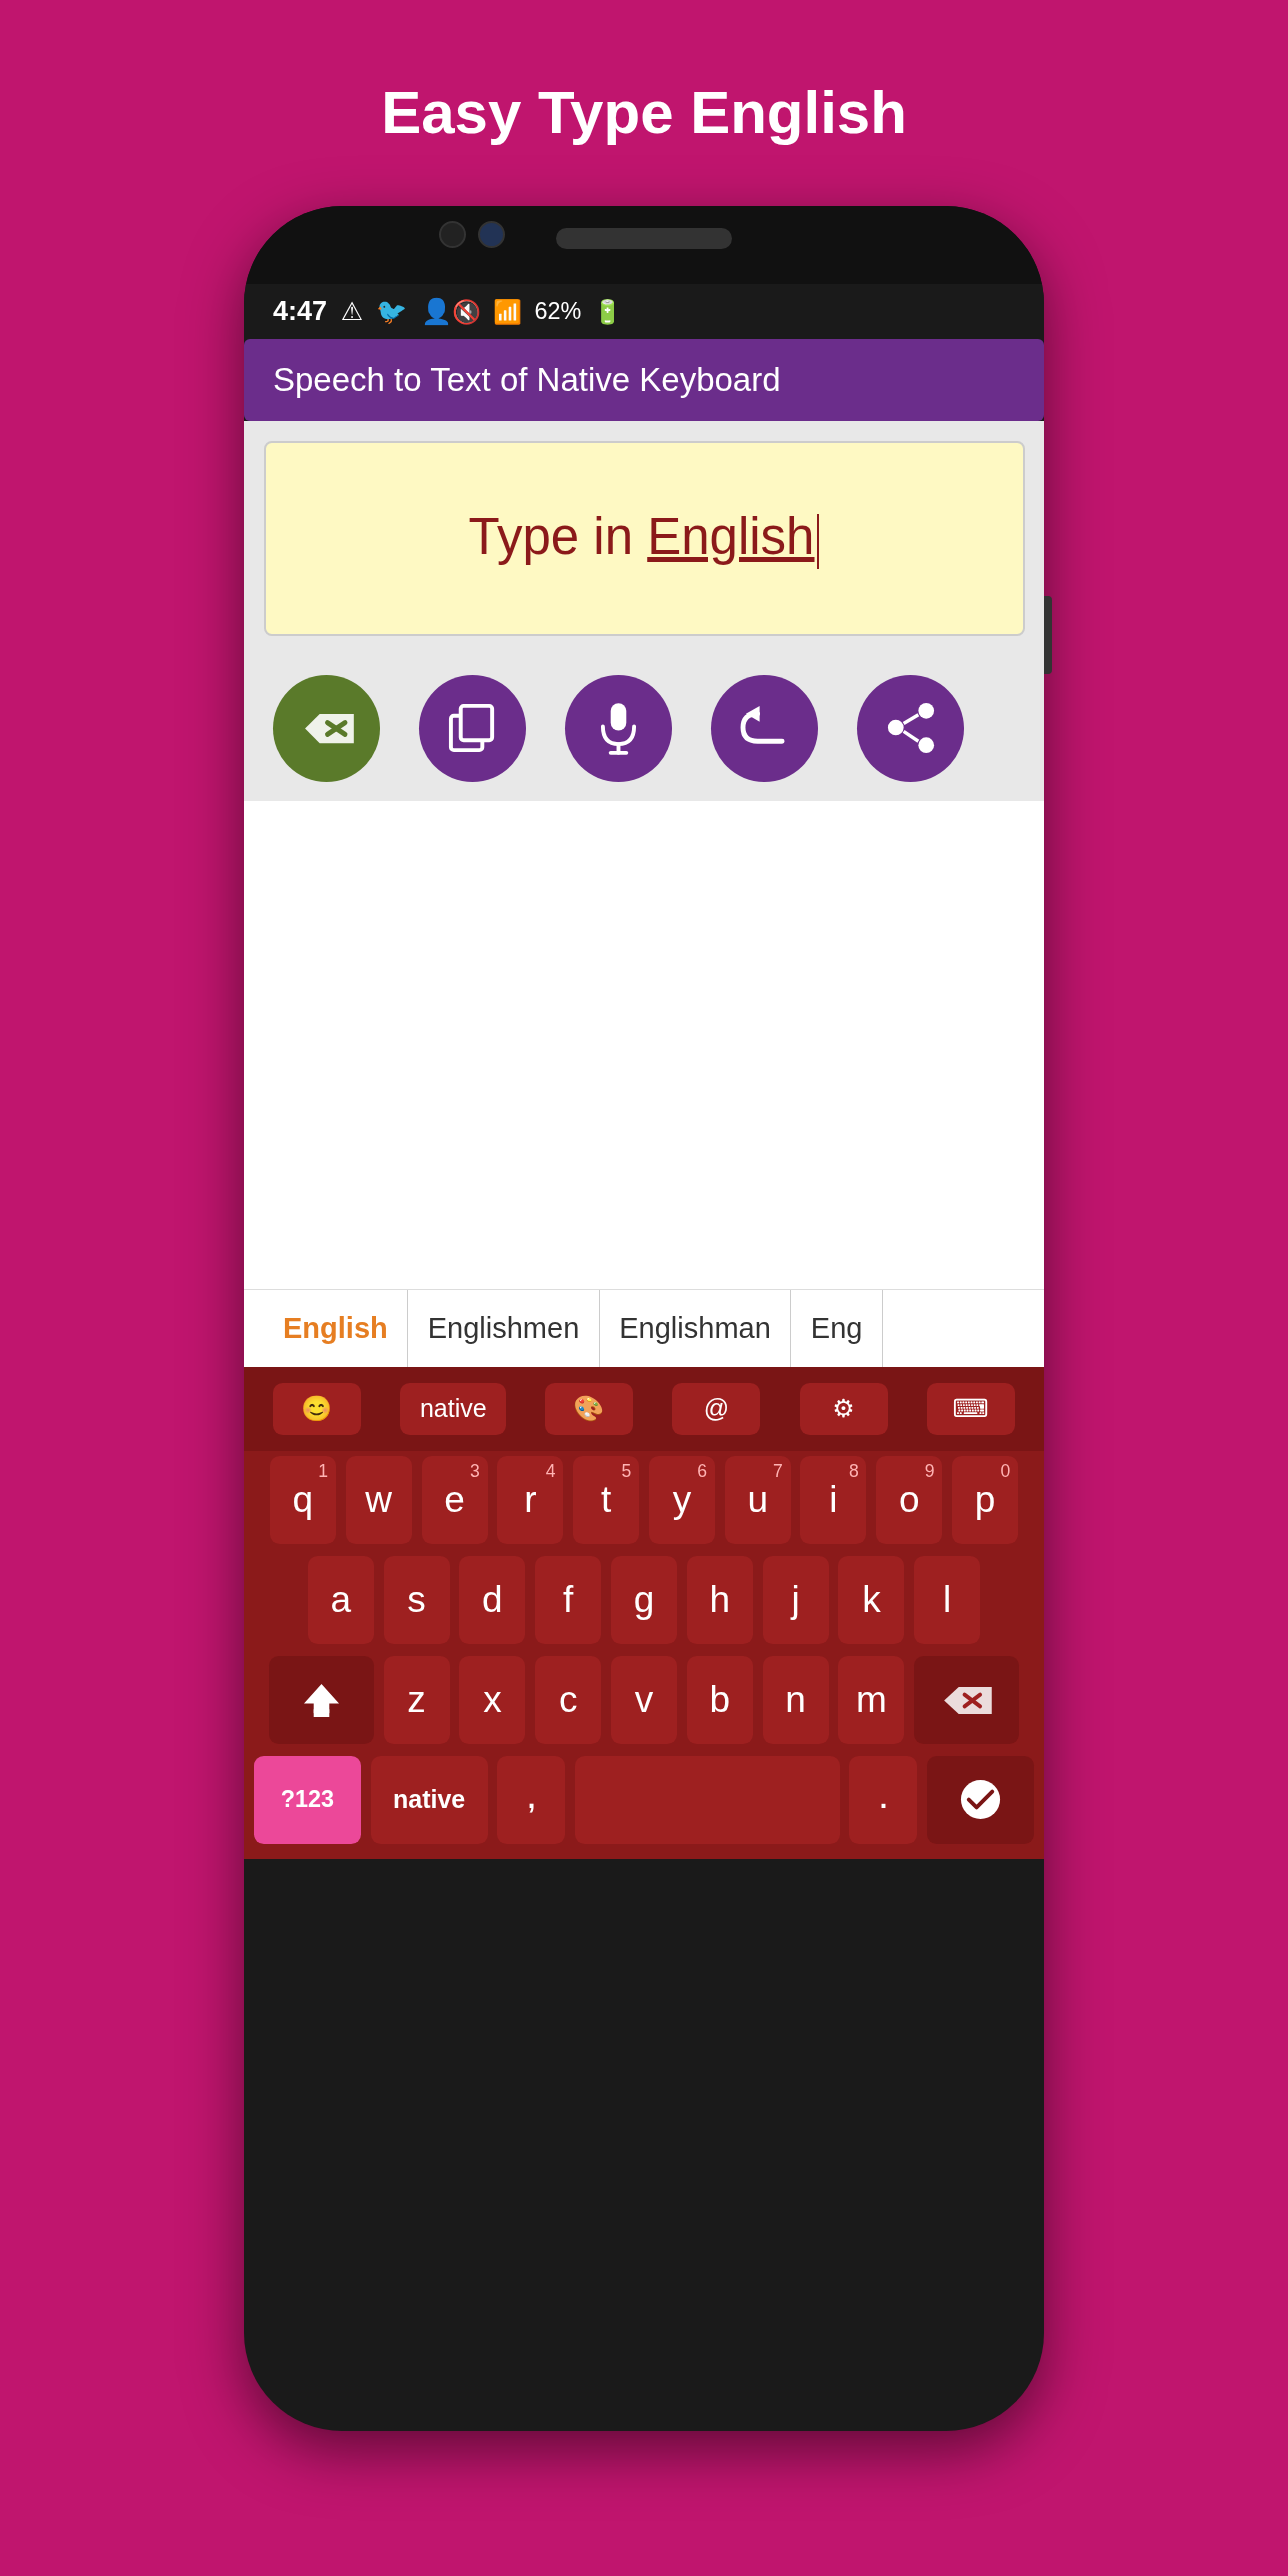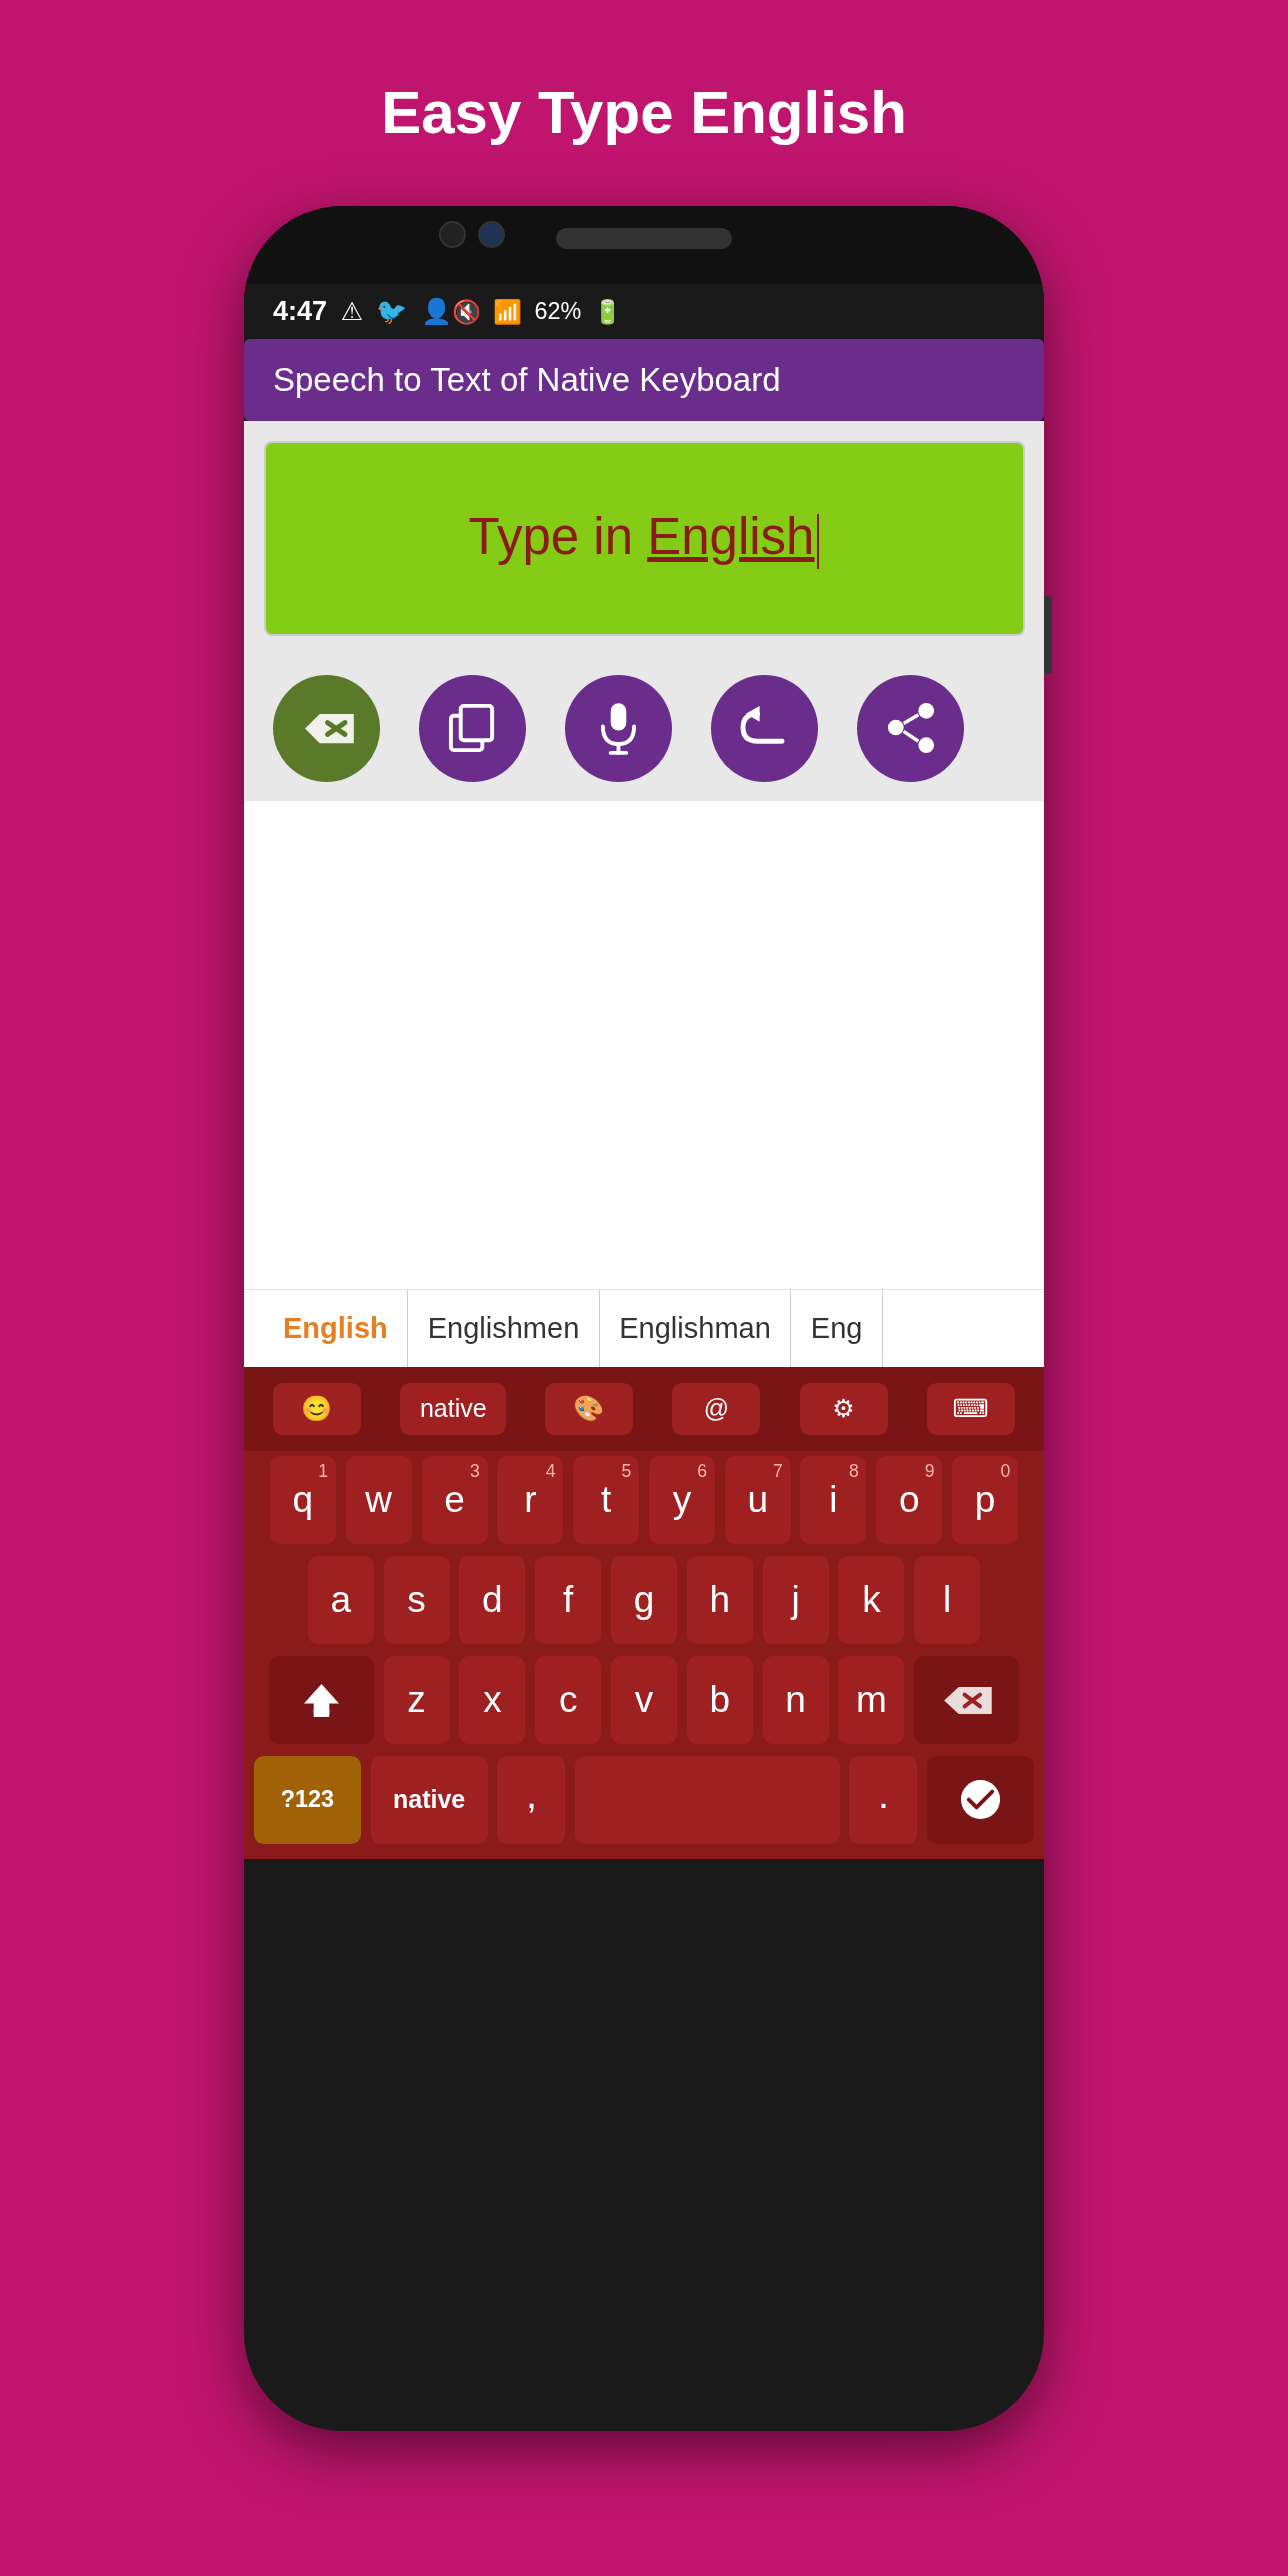--- a/index.html
+++ b/index.html
@@ -124,21 +124,21 @@
     
     .content-area {
       background: #e8e8e8;
       flex: 1;
       display: flex;
       flex-direction: column;
     }
 
     
     .text-input-container {
-      background: #84cc16;
+      background: #fef9c3;
       margin: 19.5px;
       border: 2px solid #ccc;
       border-radius: 7.8px;
       padding: 29px;
       min-height: 195px;
       display: flex;
       align-items: center;
       justify-content: center;
       text-align: right;
     }
@@ -534,21 +534,21 @@
           <div class="key key-action" style="width:105px;">
             <svg width="51" height="35" viewBox="0 0 52 36">
               <path d="M18 4 L3 18 L18 32 L52 32 L52 4 Z" fill="white" opacity="0.85"></path>
               <line x1="24" y1="12" x2="40" y2="24" stroke="#9e2020" stroke-width="4" stroke-linecap="round"></line>
               <line x1="40" y1="12" x2="24" y2="24" stroke="#9e2020" stroke-width="4" stroke-linecap="round"></line>
             </svg>
           </div>
         </div>
 
         <div class="keyboard-row">
-          <div class="bottom-row-key key-action" style="width:107px; font-size:23.4px; background:#a16207;">?123</div>
+          <div class="bottom-row-key key-action" style="width:107px; font-size:23.4px; background:#ec4899;">?123</div>
           <div class="bottom-row-key" style="width:117px; font-size:25px;">native</div>
           <div class="bottom-row-key" style="width:68px;">,</div>
           <div class="bottom-row-key key-space" style="flex:1;"></div>
           <div class="bottom-row-key" style="width:68px;">.</div>
           <div class="bottom-row-key key-action" style="width:107px; background:#7a1515;">
             <svg width="44" height="44" viewBox="0 0 45 45">
               <circle cx="22" cy="22" r="20" fill="white"></circle>
               <polyline points="10,22 18,30 34,14" fill="none" stroke="#7a1515" stroke-width="4" stroke-linecap="round" stroke-linejoin="round"></polyline>
             </svg>
           </div>

